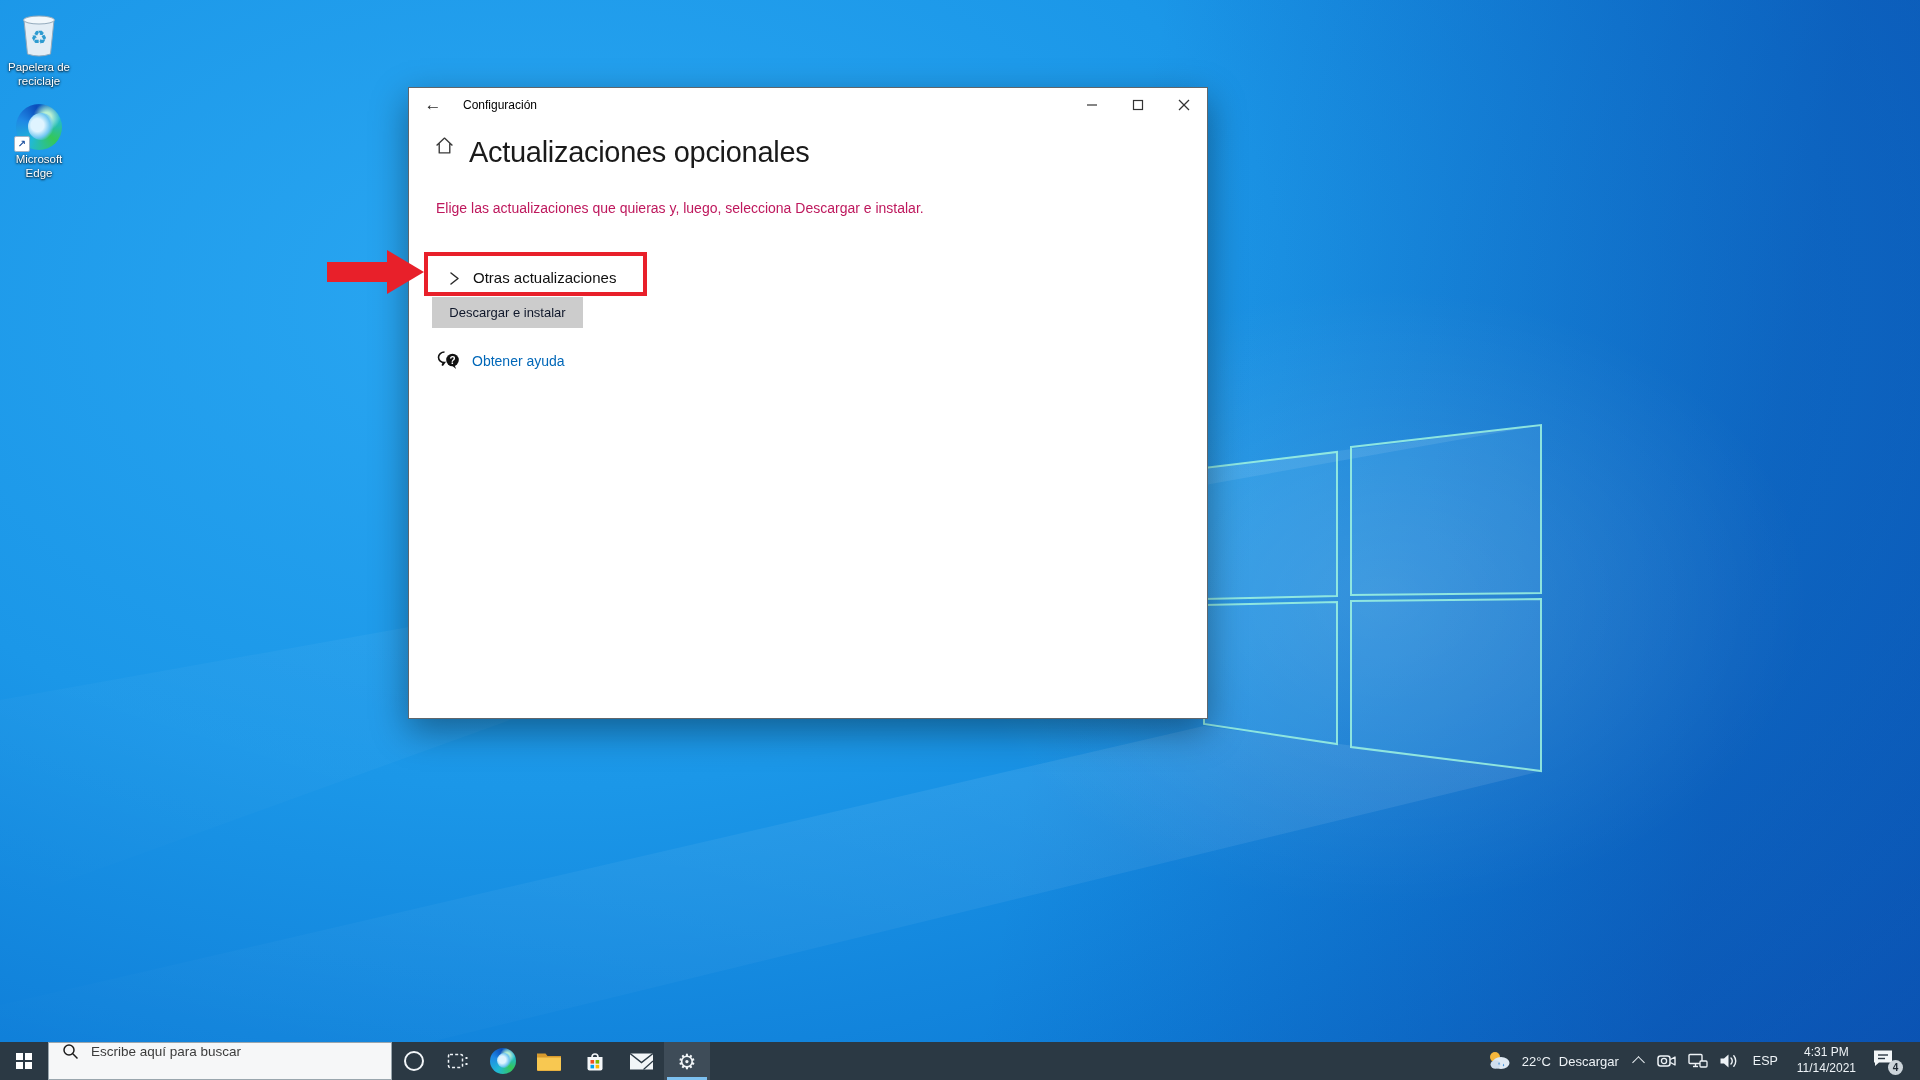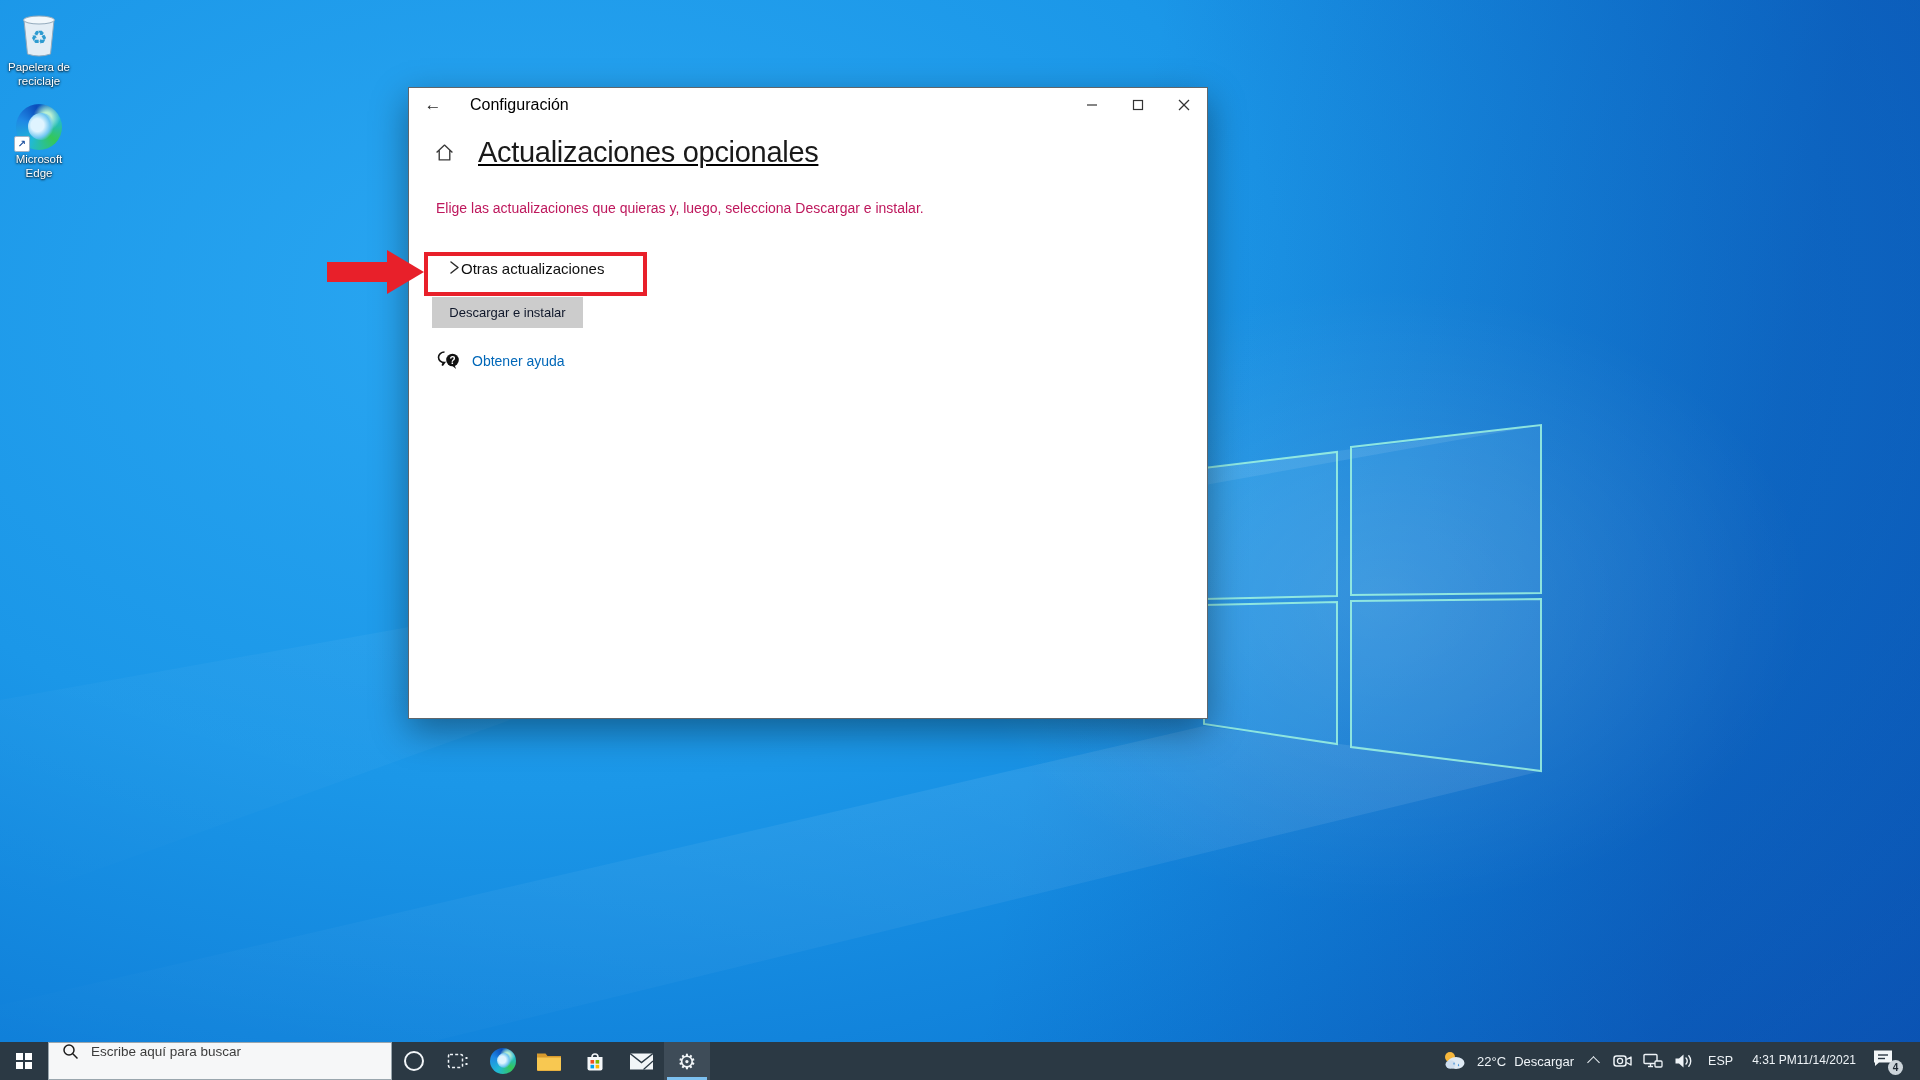--- a/index.html
+++ b/index.html
@@ -24,27 +24,27 @@
      background:radial-gradient(circle at 35% 45%, #dff4ff 0 28%, #6fc6f0 55%, rgba(111,198,240,0) 72%);}
   .shortcut-badge{position:absolute;left:-2px;bottom:-2px;width:14px;height:14px;background:#fff;
      border:1px solid #9db3c8;border-radius:2px;font-size:10px;line-height:13px;color:#1c4f9e;font-weight:bold;}
 
   
   .window{position:absolute;left:408px;top:87px;width:800px;height:632px;background:#fff;z-index:10;
      border:1px solid #5f666c;box-shadow:0 12px 34px rgba(0,0,0,.38);box-sizing:border-box;}
   .titlebar{height:34px;display:flex;align-items:center;}
   .back-button{width:48px;height:34px;border:none;background:none;font-size:17px;color:#2b2b2b;
      display:flex;align-items:center;justify-content:center;padding:0;font-family:inherit;cursor:pointer;}
-  .window-title{font-size:16px;color:#000;margin-left:13px;}
+  .window-title{font-size:12px;color:#000;margin-left:6px;}
   .win-controls{margin-left:auto;display:flex;}
   .ctrl-btn{width:46px;height:34px;border:none;background:none;display:flex;align-items:center;justify-content:center;padding:0;cursor:pointer;}
-  .heading-row{position:absolute;left:26px;top:48px;display:flex;align-items:center;gap:24px;text-decoration:underline;}
+  .heading-row{position:absolute;left:26px;top:48px;display:flex;align-items:flex-start;gap:15px;}
   .page-heading{font-size:29px;font-weight:300;color:#1a1a1a;margin:0;letter-spacing:-0.3px;}
   .description{position:absolute;left:27px;top:112px;font-size:14px;color:#be185d;margin:0;}
-  .expander-row{position:absolute;left:39px;top:172px;height:26px;display:flex;align-items:flex-start;cursor:pointer;}
+  .expander-row{position:absolute;left:39px;top:172px;height:26px;display:flex;align-items:flex-end;gap:12px;cursor:pointer;}
   .expander-label{font-size:15px;color:#0f0f0f;}
   .download-btn{position:absolute;left:23px;top:209px;width:151px;height:31px;background:#cccccc;
      color:#0f172a;border:none;font-size:13px;font-family:inherit;}
   .help-row{position:absolute;left:27px;top:262px;display:flex;align-items:center;gap:11px;}
   .help-link{font-size:14px;color:#0067b8;text-decoration:none;cursor:pointer;}
 
   
   .annot-box{position:absolute;left:424px;top:252px;width:223px;height:44px;
      border:4px solid #e8202a;box-sizing:border-box;z-index:30;pointer-events:none;}
   .annot-arrow{position:absolute;left:327px;top:250px;width:97px;height:44px;z-index:31;pointer-events:none;}
@@ -72,21 +72,21 @@
   .folder-svg,.store-svg,.mail-svg{display:block;}
   .edge-small{width:26px;height:26px;}
   .edge-small::after{left:26%;top:20%;}
 
   .tray{margin-left:auto;display:flex;align-items:center;gap:9px;padding-right:19px;font-size:12.5px;}
   .weather-group{display:flex;align-items:center;gap:8px;font-size:13px;cursor:pointer;}
   .chevron-up{width:8px;height:8px;border-top:1.7px solid #eef3f7;border-right:1.7px solid #eef3f7;
      transform:rotate(-45deg);margin:3px 4px 0 6px;}
   .tray-icon{display:flex;align-items:center;justify-content:center;width:22px;cursor:pointer;}
   .lang-label{padding:0 4px;cursor:pointer;}
-  .clock{display:flex;flex-direction:row;align-items:center;line-height:1.3;font-size:12px;padding:0 6px;cursor:pointer;}
+  .clock{display:flex;flex-direction:column;align-items:center;line-height:1.3;font-size:12px;padding:0 6px;cursor:pointer;}
   .notif-wrap{position:relative;width:30px;height:26px;cursor:pointer;}
   .notif-badge{position:absolute;right:-2px;bottom:-1px;width:15px;height:15px;border-radius:50%;
      background:#ccd4da;color:#1b2530;font-size:10px;font-weight:bold;display:flex;align-items:center;justify-content:center;}
 </style>
 </head>
 <body>
 
 <div class="screen">
 
   <svg class="wallpaper-svg" width="1920" height="1080">

